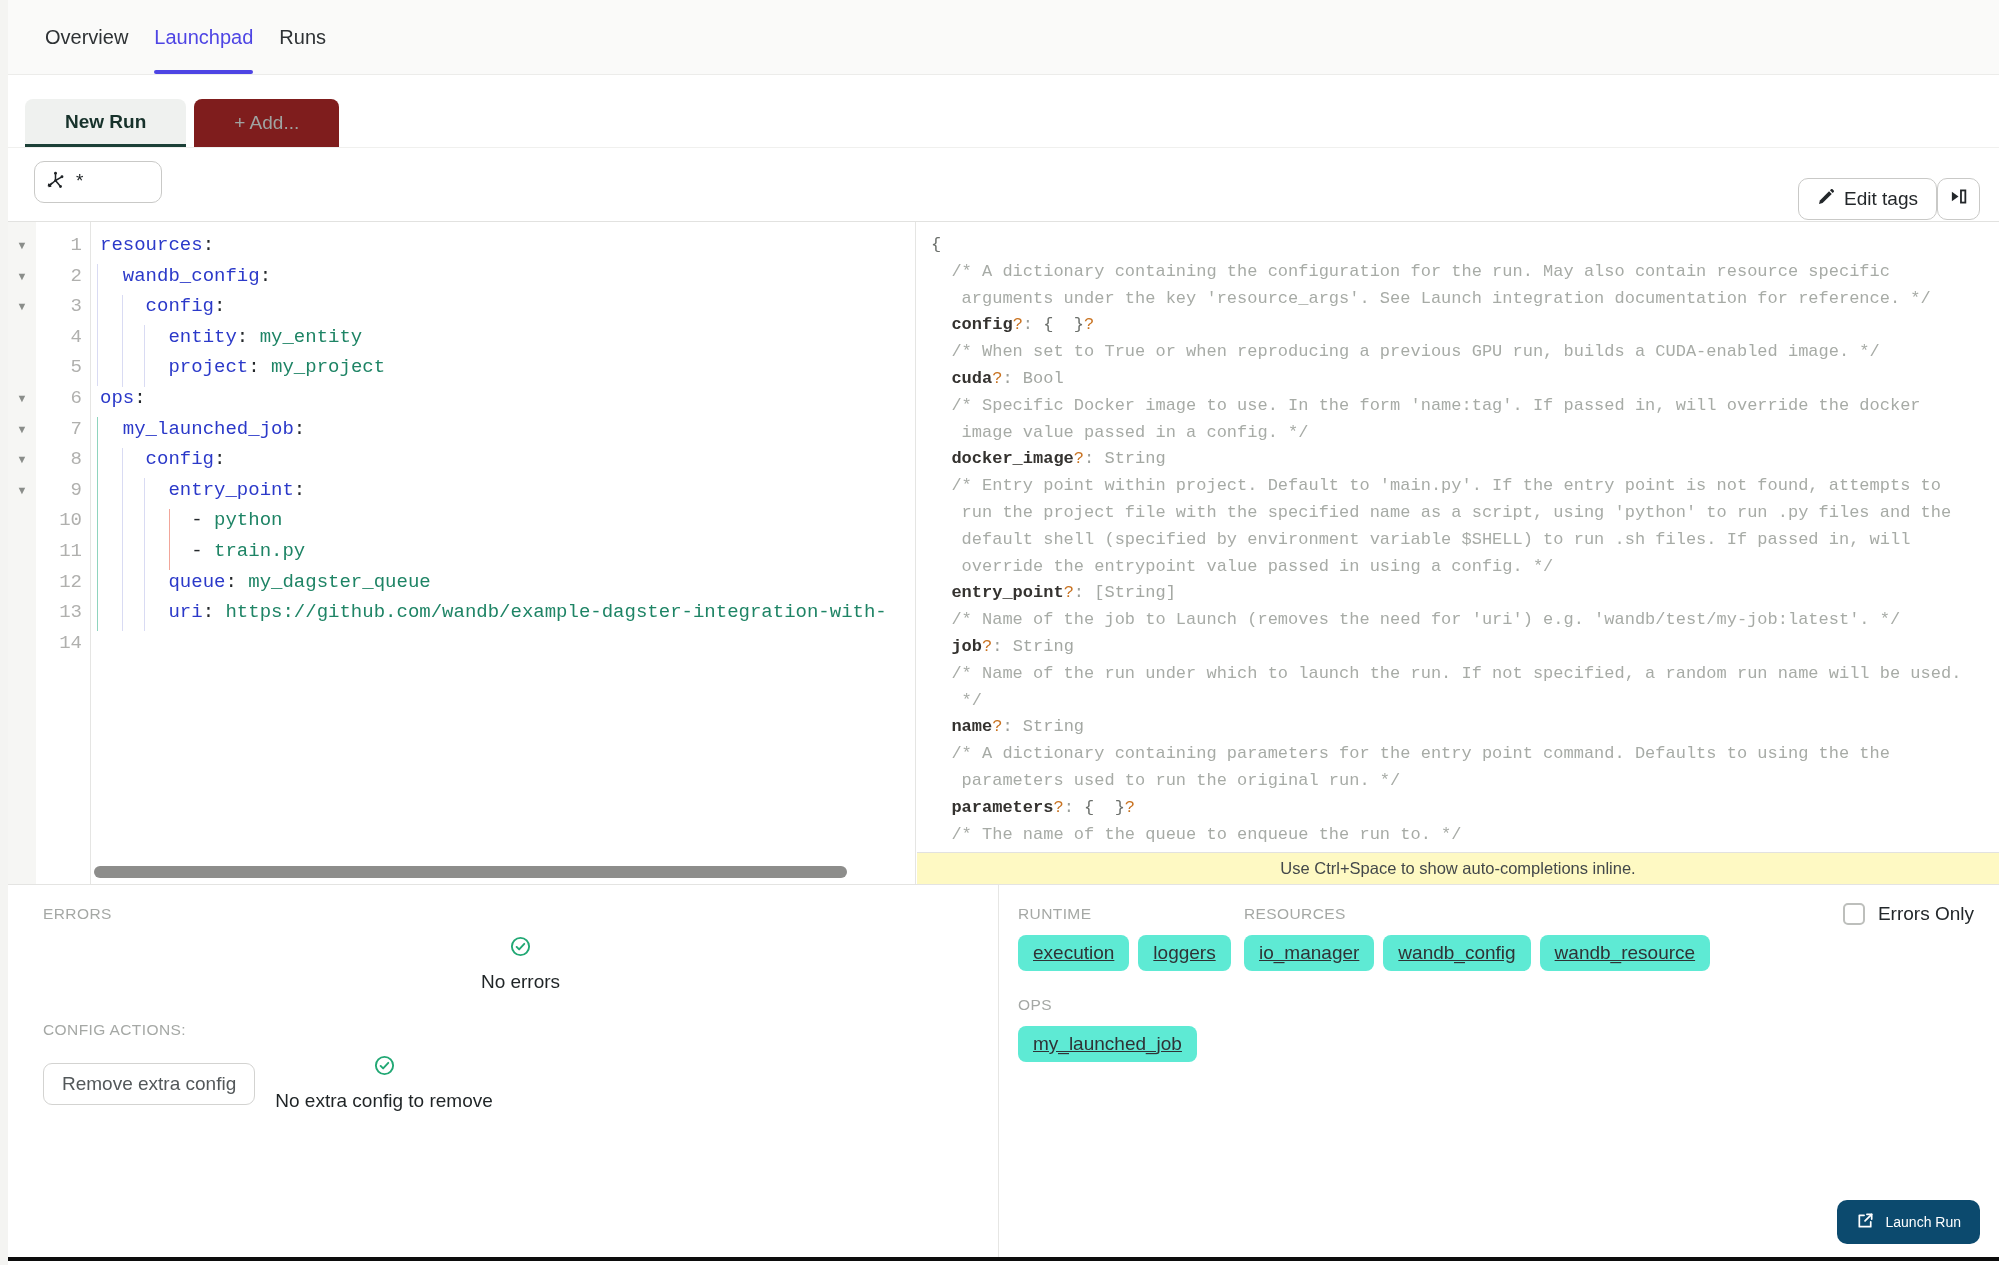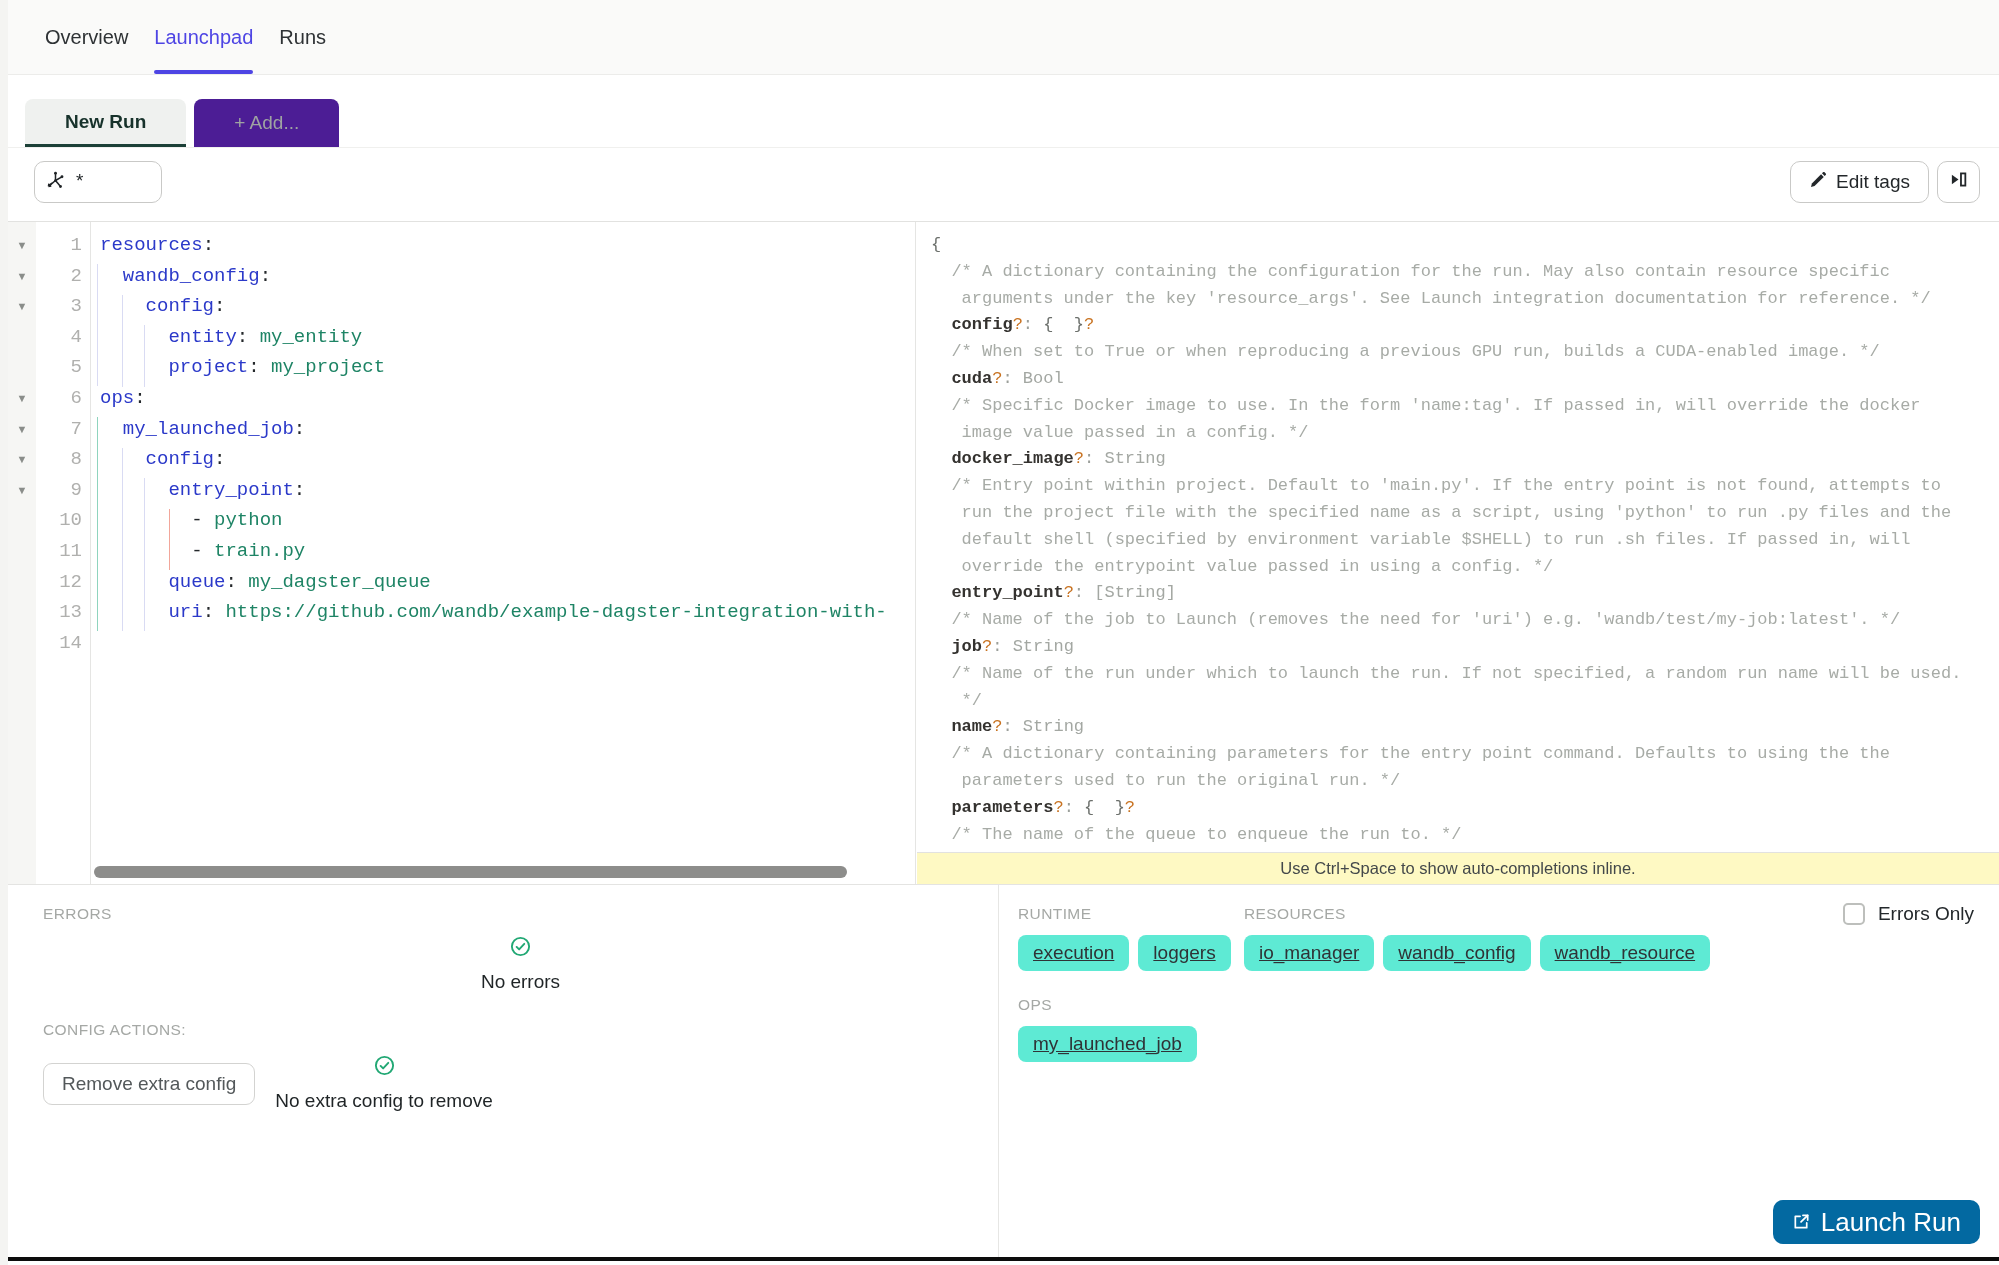--- a/index.html
+++ b/index.html
@@ -10,27 +10,27 @@
   
   .header { position:absolute; left:8px; top:0; right:0; height:75px; background:#fafaf9; border-bottom:1px solid #ececea; display:flex; align-items:stretch; padding-left:37px; }
   .tab { position:relative; display:flex; align-items:center; margin-right:26px; font-size:20px; font-weight:normal; color:#2e3235; cursor:pointer; }
   .tab.active { color:#4e45e4; }
   .tab.active::after { content:''; position:absolute; left:0; right:0; bottom:0; height:4px; border-radius:2px; background:#4e45e4; }
 
   
   .subtabs { position:absolute; left:8px; top:75px; right:0; height:73px; background:#fff; border-bottom:1px solid #f0f0ee; display:flex; align-items:flex-end; padding-left:17px; }
   .subtab { height:48px; display:flex; align-items:center; justify-content:center; padding:0 40px; font-size:19px; border-radius:8px 8px 0 0; cursor:pointer; }
   .subtab.active { background:#eff1ef; border-bottom:3px solid #1c4037; color:#17322b; font-weight:bold; }
-  .subtab.ghost { background:#4c1d95; color:#9fa4a2; margin-left:8px; }
+  .subtab.ghost { background:#7f1d1d; color:#9fa4a2; margin-left:8px; }
 
   
   .toolbar { position:absolute; left:8px; top:148px; right:0; height:74px; background:#fff; border-bottom:1px solid #e2e2e0; }
   .op-input { position:absolute; left:26px; top:13px; width:128px; height:42px; border:1.5px solid #c9c9c7; border-radius:10px; background:#fff; display:flex; align-items:center; padding-left:10px; gap:8px; }
   .op-input .star { font-family:"Liberation Mono","DejaVu Sans Mono",monospace; font-size:19px; color:#1f2326; }
-  .tb-right { position:absolute; right:19px; top:13px; display:flex; gap:8px; }
+  .tb-right { position:absolute; right:19px; top:30px; display:flex; }
   .btn { display:flex; align-items:center; gap:9px; background:#fff; border:1.5px solid #c9c9c7; border-radius:10px; font-size:19px; color:#23272a; padding:0 18px; height:42px; cursor:pointer; }
   .btn.square { width:43px; justify-content:center; padding:0; }
 
   
   .editor { position:absolute; left:8px; top:222px; right:0; bottom:381px; background:#fff; }
   .ed-left { position:absolute; left:0; top:0; bottom:0; width:908px; border-right:1px solid #e5e5e3; overflow:hidden; }
   .fold-col { position:absolute; left:0; top:8px; width:28px; bottom:0; background:#f6f6f4; }
   .fold-bg { position:absolute; left:0; top:0; bottom:0; width:28px; background:#f6f6f4; }
   .num-col { position:absolute; left:28px; top:8px; width:46px; text-align:right; font-family:"Liberation Mono","DejaVu Sans Mono",monospace; font-size:19px; color:#b0b0ae; }
   .gutter-line { position:absolute; left:82px; top:0; bottom:0; width:1px; background:#e5e5e3; }
@@ -69,21 +69,21 @@
 
   .b-right { position:absolute; left:992px; right:0; top:0; bottom:0; padding:20px 0 0 18px; }
   .grp-row { display:flex; }
   .grp-runtime { width:226px; }
   .chips { display:flex; gap:9px; margin-top:12px; }
   .chip { background:#5eead4; border-radius:8px; padding:7px 15px; font-size:19px; color:#2f3336; cursor:pointer; white-space:nowrap;text-decoration:underline; }
   .grp-ops { margin-top:25px; }
   .errors-only { position:absolute; top:18px; right:25px; display:flex; align-items:center; gap:13px; cursor:pointer; }
   .checkbox { width:22px; height:22px; border:2px solid #bdbfbc; border-radius:5px; background:#fff; }
   .errors-only span { font-size:19px; color:#23282b; }
-  .launch-btn { position:absolute; right:19px; bottom:17px; display:flex; align-items:center; gap:10px; background:#0369a1; color:#fff; border:none; border-radius:10px; height:44px; padding:0 19px; font-size:26px; font-family:"Liberation Sans",sans-serif; cursor:pointer; }
+  .launch-btn { position:absolute; right:19px; bottom:17px; display:flex; align-items:center; gap:10px; background:#0c4a6e; color:#fff; border:none; border-radius:10px; height:44px; padding:0 19px; font-size:14px; font-family:"Liberation Sans",sans-serif; cursor:pointer; }
   .bottom-strip { position:absolute; left:0; right:0; bottom:0; height:4px; background:#0c0c0c; }
   .page-strip { position:absolute; left:0; top:0; width:8px; bottom:0; background:#f4f4f2; }
 </style>
 </head>
 <body>
 
 <div class="page-strip"></div>
 <div class="card"></div>
 
 <div class="header">

